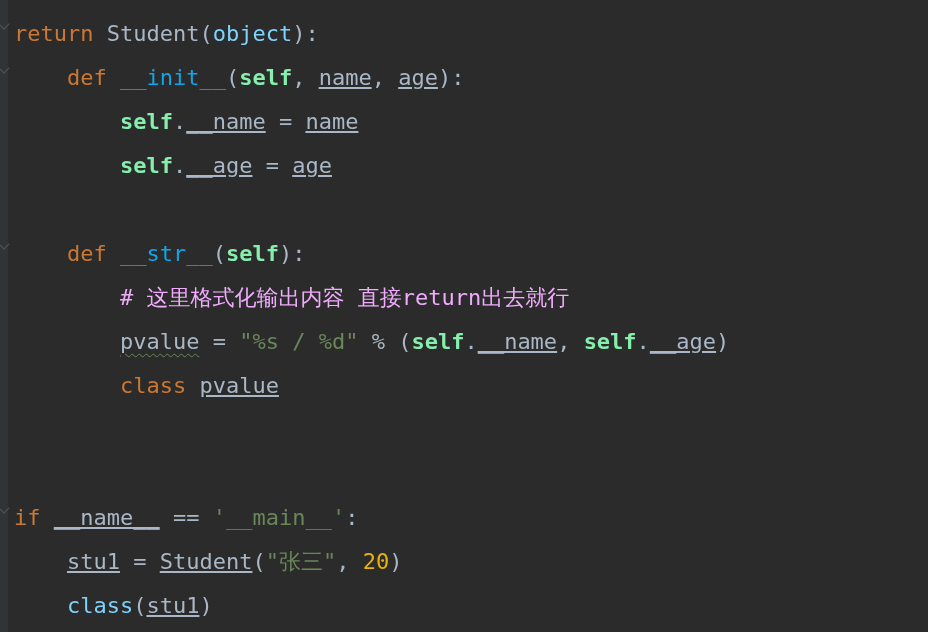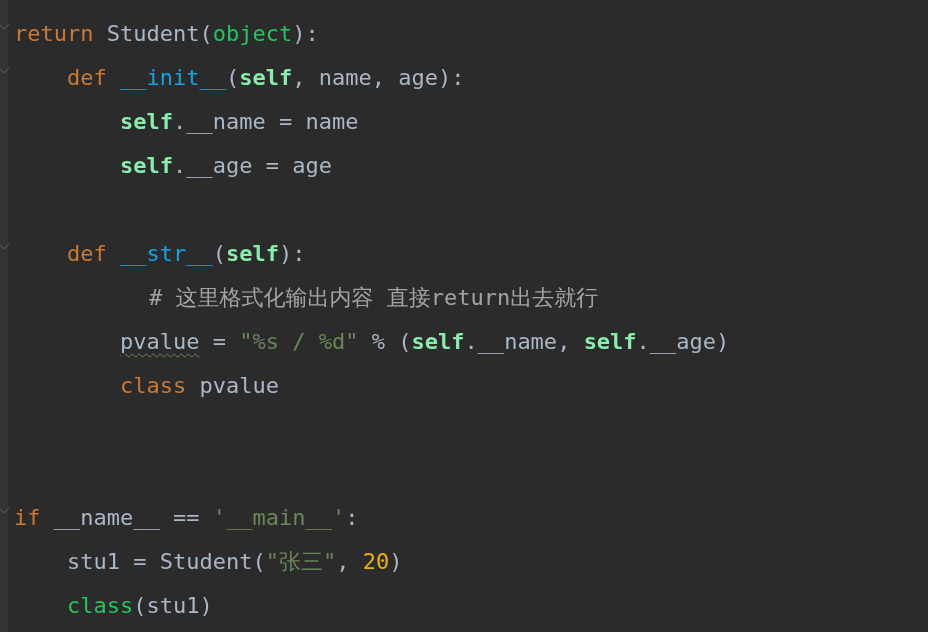--- a/index.html
+++ b/index.html
@@ -11,28 +11,28 @@
     color: #a9b7c6;
     padding: 12px 0 12px 14px;
     width: 928px;
     height: 632px;
     overflow: hidden;
     position: relative;
   }
   pre { font-family: inherit; white-space: pre; }
   .k   { color: #cc7832; }           
   .cls { color: #a9b7c6; }           
-  .bi  { color: #22c55e; }           
+  .bi  { color: #7dd3fc; }           
   .dn  { color: #0ea5e9; }           
   .pr  { color: #86efac; font-weight: bold; }           
-  .id  { color: #a9b7c6; }           
+  .id  { color: #a9b7c6; text-decoration: underline; }           
   .s   { color: #6a8759; }           
   .n   { color: #eab308; }           
   .op  { color: #a9b7c6; }           
-  .c   { color: #a3a3a3; margin-left: 29px; }           
+  .c   { color: #f0abfc; }           
   .wavy { text-decoration: underline wavy #6a8759 1px; text-underline-offset: 4px; }
   .gutter {
     position: absolute;
     left: 0; top: 0; bottom: 0;
     width: 8px;
     background: #313335;
   }
   .fold {
     position: absolute;
     left: 0;

